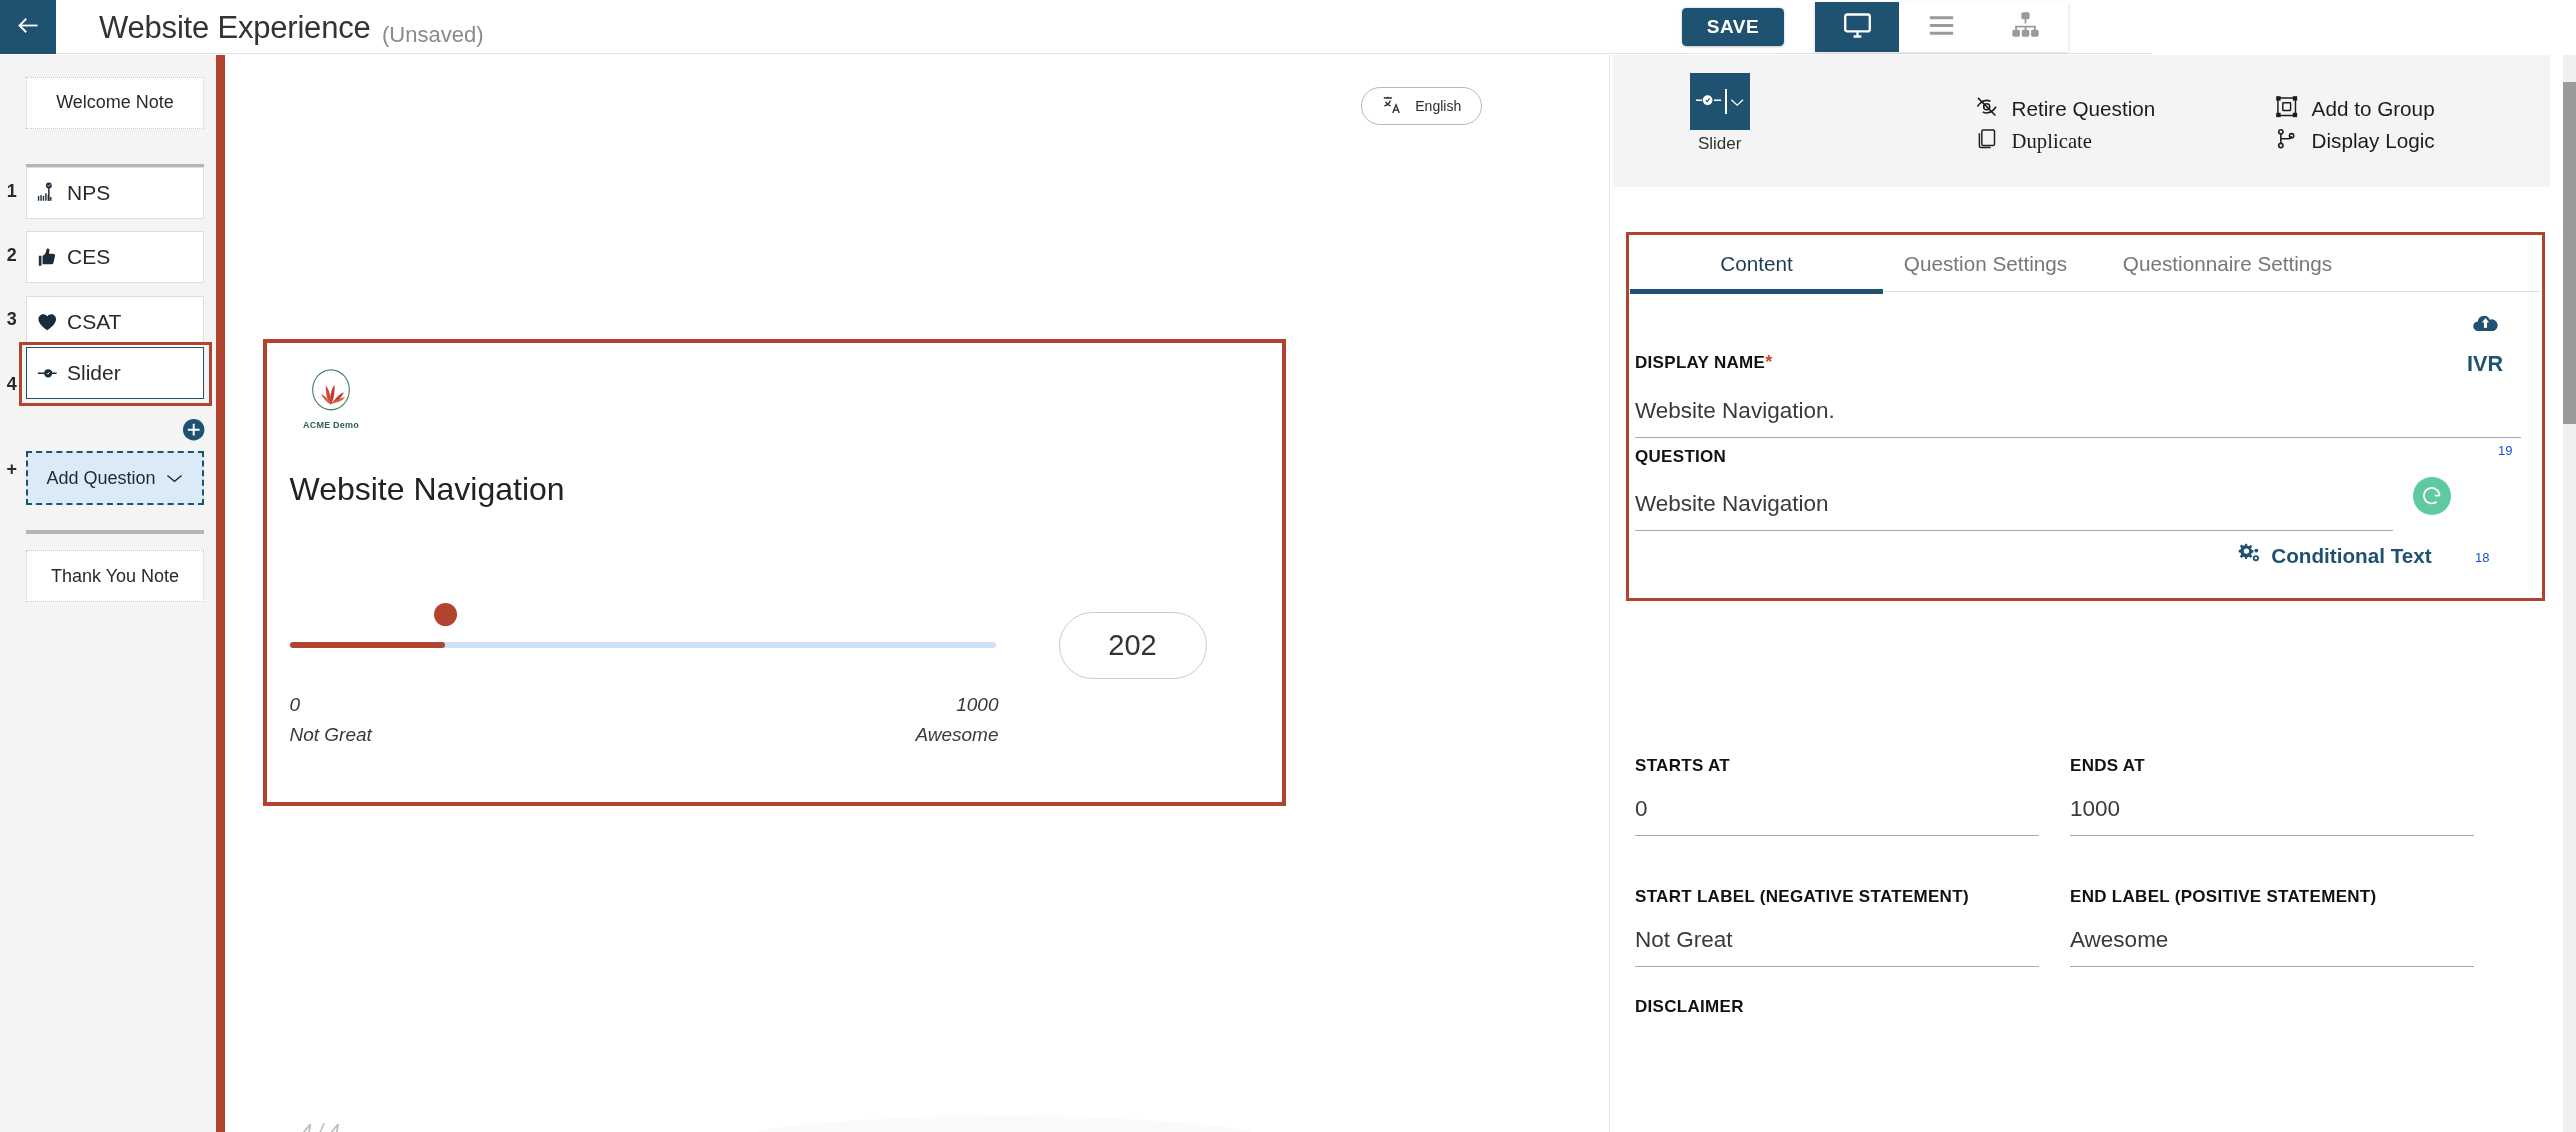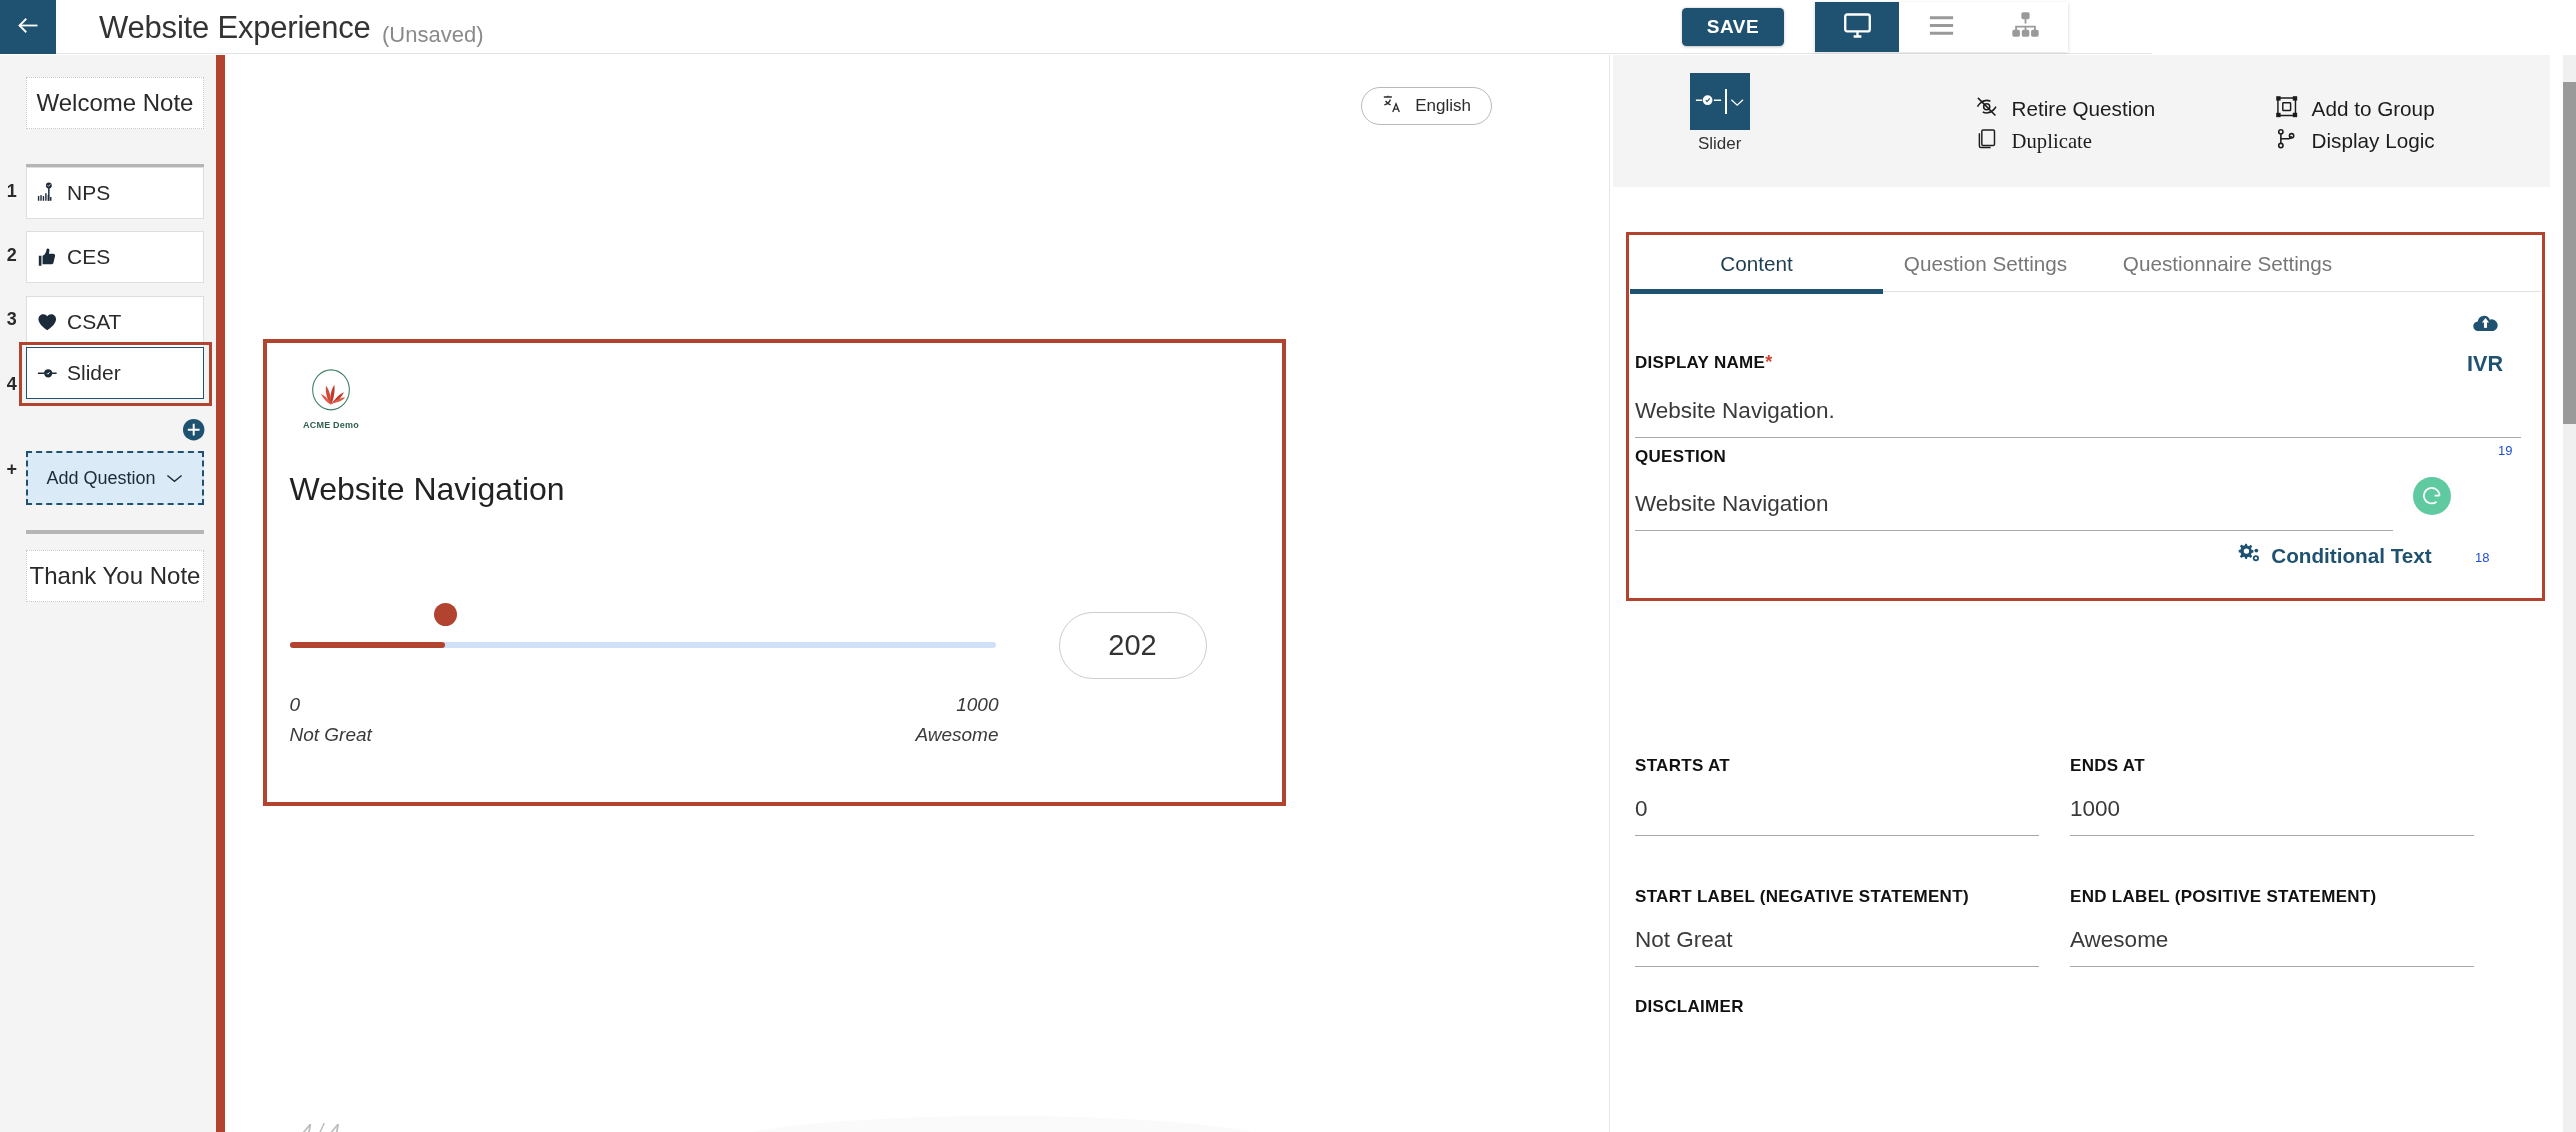--- a/index.html
+++ b/index.html
@@ -83,21 +83,21 @@
     justify-content: center;
   }
   .q-card .q-ico {
     width: 40px; display: flex; align-items: center; justify-content: center;
     color: #1c2b3a;
   }
   .q-card .q-ico svg { width: 22.5px; height: 22.5px; }
   .q-card .q-lbl {
     font-size: 21px; color: #2a2a2a;
   }
-  .q-card.note .q-lbl { font-size: 24px; color: #2a2a2a; }
+  .q-card.note .q-lbl { font-size: 18px; color: #2a2a2a; }
   .q-num {
     position: absolute; left: 1.8px;
     width: 20px; text-align: center;
     font-size: 18px; font-weight: bold; color: #2a2a2a;
   }
   .sb-divider {
     position: absolute; left: 26px; width: 178px; height: 3.6px;
     background: #b5b5b5;
   }
   .sel-outline {
@@ -130,21 +130,21 @@
     position: absolute; top: 55px; left: 225px;
     width: 1384px; height: 1078px;
     background: #ffffff;
     overflow: hidden;
   }
   .lang-pill {
     position: absolute; top: 32px; left: 1136px;
     height: 38px; padding: 0 20px;
     border: 0.9px solid #b9b9b9; border-radius: 19px;
     display: flex; align-items: center; gap: 11.7px;
-    font-size: 17px; color: #2c2c2c;
+    font-size: 14px; color: #2c2c2c;
     background: #ffffff; cursor: pointer;
   }
   .lang-pill svg { width: 21.6px; height: 21.6px; }
 
   .preview-card {
     position: absolute; top: 284px; left: 38px;
     width: 1023px; height: 467px;
     background: #ffffff;
     border: 4.5px solid #b1432f;
   }

